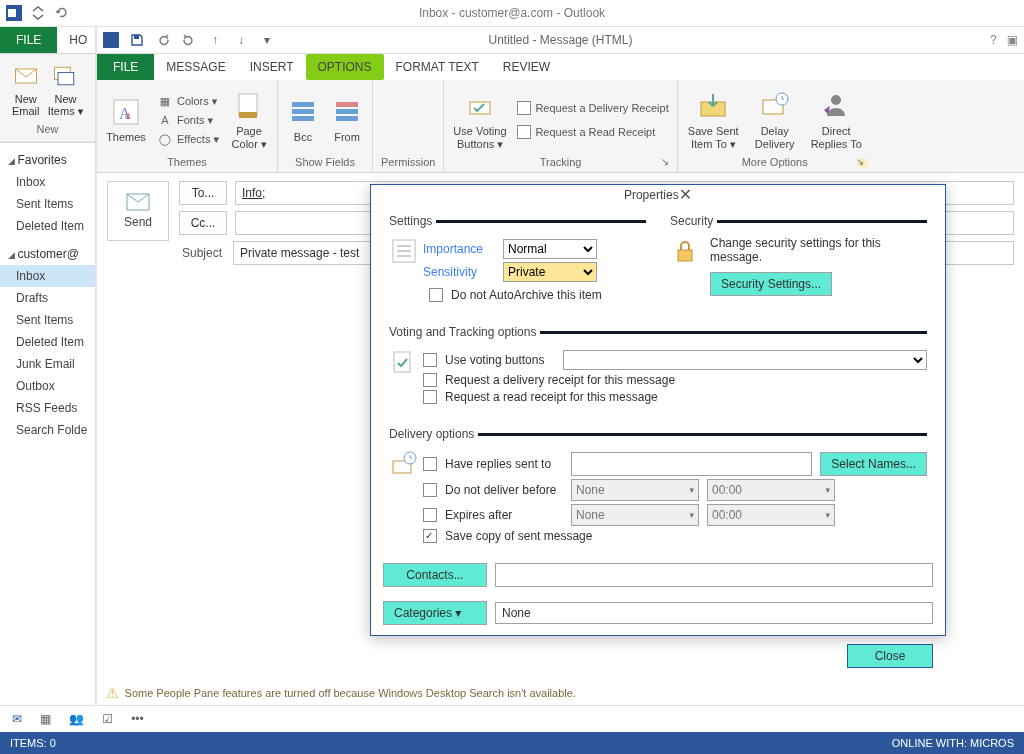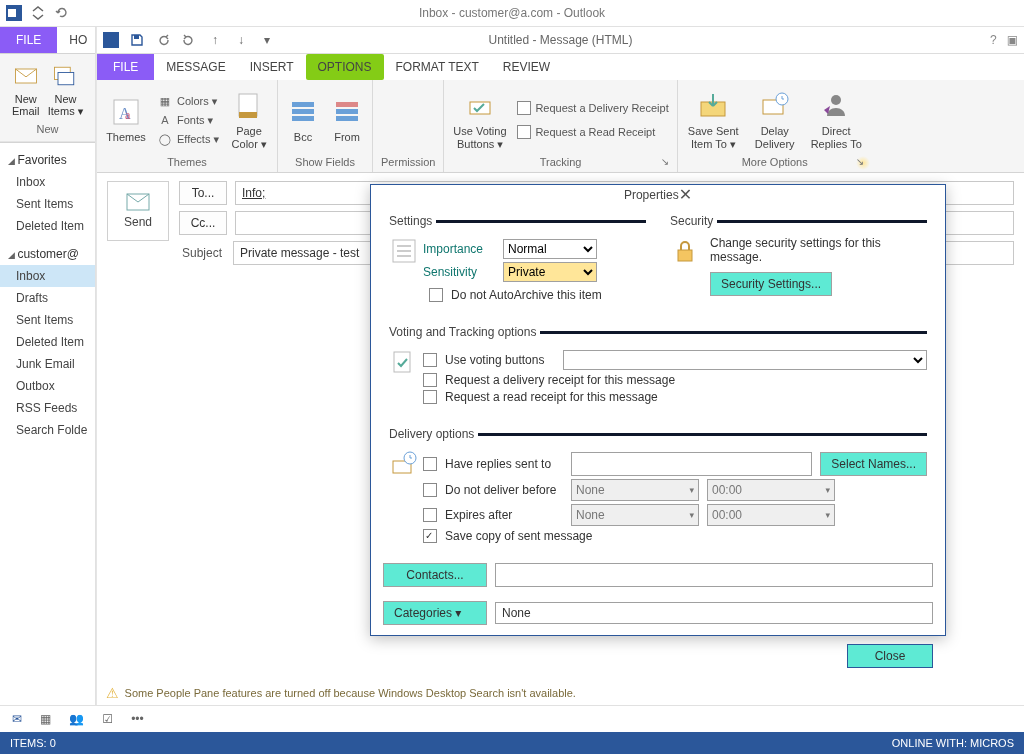--- a/index.html
+++ b/index.html
@@ -7,21 +7,21 @@
 .titlebar .qat{display:flex;gap:8px;align-items:center}
 .ico{display:inline-flex;width:16px;height:16px;align-items:center;justify-content:center;color:#666}
 .titlebar .title-center{position:absolute;left:50%;transform:translateX(-50%);color:#777;font-size:12px}
 
 .window2-title{height:26px;background:#fff;display:flex;align-items:center;padding:0 6px;position:relative;border-bottom:1px solid #ddd}
 .window2-title .qat{display:flex;gap:10px;align-items:center}
 .window2-title .title-center{position:absolute;left:50%;transform:translateX(-50%);color:#666}
 .window2-title .right-icons{position:absolute;right:6px;display:flex;gap:10px;color:#888}
 
 .ribbon-tabs{height:26px;display:flex;align-items:stretch}
-.ribbon-tabs .file-tab{background:#8b5cf6;color:#fff;padding:0 16px;display:flex;align-items:center;font-size:12px}
+.ribbon-tabs .file-tab{background:#15803d;color:#fff;padding:0 16px;display:flex;align-items:center;font-size:12px}
 .ribbon-tabs .tab{padding:0 12px;display:flex;align-items:center;color:#444;font-size:12px;cursor:default}
 .ribbon-tabs .tab.highlight{background:#84cc16;border-radius:2px}
 
 .ribbon-body{height:92px;background:#f5f5f5;border-bottom:1px solid #d4d4d4;display:flex;align-items:stretch}
 .ribbon-group{border-right:1px solid #d9d9d9;padding:4px 8px 2px;display:flex;flex-direction:column;justify-content:space-between;position:relative}
 .ribbon-group .group-body{flex:1;display:flex;align-items:center;gap:10px}
 .ribbon-group .group-label{text-align:center;font-size:11px;color:#666;padding-bottom:2px}
 .ribbon-btn{display:flex;flex-direction:column;align-items:center;justify-content:flex-start;width:55px;text-align:center;font-size:11px;color:#444;line-height:13px}
 .ribbon-btn .big-ico{width:32px;height:32px;margin-bottom:3px;display:flex;align-items:center;justify-content:center}
 .mini-row{display:flex;flex-direction:column;gap:3px;font-size:11px;color:#555}
@@ -58,21 +58,21 @@
 
 .dialog{position:absolute;left:370px;top:184px;width:574px;height:450px;background:#fff;border:1px solid #2b579a;box-shadow:0 3px 14px rgba(0,0,0,0.25);display:flex;flex-direction:column}
 .dialog-title{height:30px;display:flex;align-items:center;justify-content:center;padding:0 8px;font-size:12px;color:#444}
 .dialog-title .x{font-size:16px;color:#555;cursor:pointer}
 .dialog-body{flex:1;padding:4px 12px 10px;display:flex;flex-direction:column;gap:8px;font-size:12px}
 fieldset.fs{border:none;border-top:3px solid #0f172a;margin:6px;padding:8px 0 0 0}
 fieldset.fs>legend{padding:0 4px 0 0;color:#444}
 .two-col{display:flex;gap:12px}
 .two-col>div{flex:1}
 .row{display:flex;align-items:center;gap:8px;margin:3px 0}
-.lbl{width:72px;color:#0f766e}
+.lbl{width:72px;color:#3b82f6}
 select.sel,input.inp{border:1px solid #a0a0a0;height:20px;font-size:12px;font-family:inherit;background:#fff}
 select.sel{width:94px}
 select.sel.hl{background:#ffe699}
 .combo{border:1px solid #a0a0a0;height:20px;font-size:12px;display:flex;align-items:center;justify-content:space-between;padding:0 4px;background:#efefef;color:#777}
 .combo::after{content:"▾";font-size:9px;color:#777}
 .btn{border:1px solid #a0a0a0;background:#5eead4;height:22px;padding:0 10px;font-size:12px;display:inline-flex;align-items:center}
 .btn.primary{border:1px solid #2b579a}
 .long-input{flex:1;border:1px solid #a0a0a0;height:20px}
 .dlg-icon{width:30px;height:30px;flex:none;display:flex;align-items:center;justify-content:center;color:#999;margin-right:4px}
 .indent{padding-left:40px}

